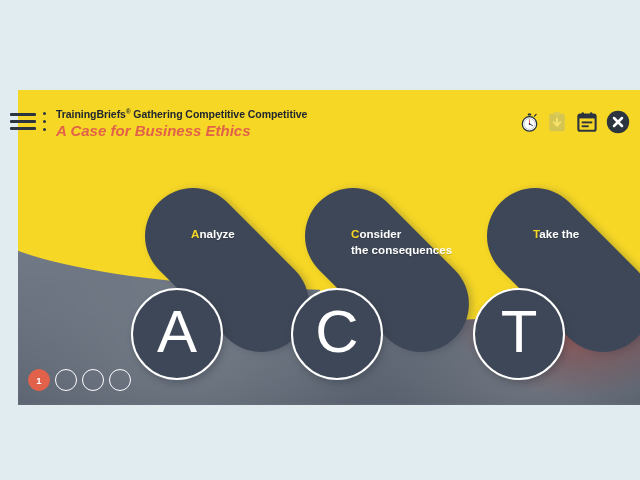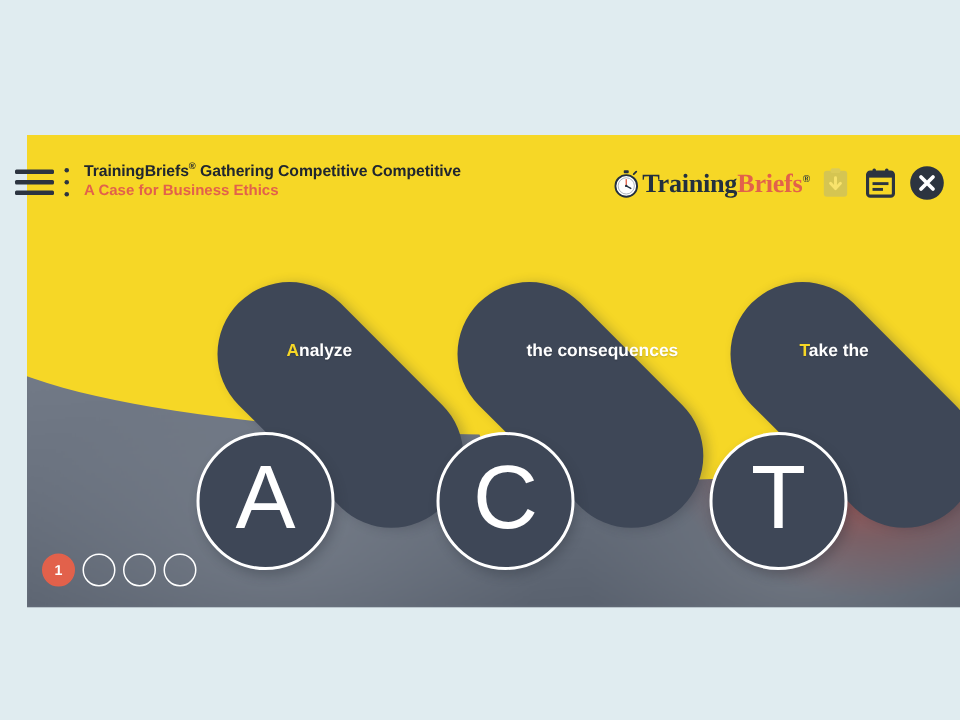--- a/index.html
+++ b/index.html
@@ -77,24 +77,25 @@
     letter-spacing: -0.05px;
     white-space: nowrap;
   }
   #doc-title sup {
     font-size: 6.3px;
     vertical-align: super;
     line-height: 0;
   }
   #doc-subtitle {
     margin-top: 2.5px;
-    font-size: 10px;
+    font-size: 15px;
     font-weight: bold;
     color: #e2614b;
     white-space: nowrap;
+    font-style: italic;
   }
 
   
   #brand {
     position: absolute;
     right: 100px; top: 58px;
     display: flex;
     align-items: center;
     height: 24px;
   }
@@ -295,21 +296,20 @@
     <div id="brand">
       <svg id="brand-mark" viewBox="0 0 40 40">
         <rect x="16.5" y="1" width="7" height="4.2" rx="1.2" fill="#23303f"></rect>
         <line x1="30.5" y1="6.5" x2="34" y2="3" stroke="#23303f" stroke-width="2.6" stroke-linecap="round"></line>
         <circle cx="20" cy="23" r="15.2" fill="#ffffff" stroke="#23303f" stroke-width="2.6"></circle>
         <circle cx="20" cy="23" r="11.4" fill="none" stroke="#8e99a6" stroke-width="1"></circle>
         <line x1="20" y1="23" x2="20" y2="14.2" stroke="#e2614b" stroke-width="1.9" stroke-linecap="round"></line>
         <line x1="20" y1="23" x2="26.4" y2="26.6" stroke="#23303f" stroke-width="1.9" stroke-linecap="round"></line>
         <circle cx="20" cy="23" r="1.7" fill="#23303f"></circle>
       </svg>
-      <div id="brand-text"><span class="tb-training">Training</span><span class="tb-briefs">Briefs</span><span class="tb-reg">®</span></div>
     </div>
 
     <svg class="hdr-icon" id="icon-download" viewBox="0 0 24 24">
       <rect x="3.5" y="3" width="17" height="19" rx="2.2" fill="#93a2ae"></rect>
       <rect x="8.5" y="1.2" width="7" height="3.6" rx="1.2" fill="#a8b5c0"></rect>
       <path d="M12 8.2 L12 15.4 M8.4 12.2 L12 16.1 L15.6 12.2" stroke="#ffffff" stroke-width="2.1" fill="none" stroke-linecap="round" stroke-linejoin="round"></path>
     </svg>
 
     <svg class="hdr-icon" id="icon-notes" viewBox="0 0 24 24">
       <rect x="2.6" y="4" width="18.8" height="17.6" rx="2" fill="none" stroke="#2c3440" stroke-width="2.3"></rect>
@@ -338,20 +338,21 @@
         <div><span class="hl">A</span><span>nalyze</span></div>
       </div>
       <div class="letter-circle">
         <span>A</span>
       </div>
     </div>
 
     <div class="act-group" id="act-c">
       <div class="pill"></div>
       <div class="pill-label">
+        <div><span class="hl">C</span><span>onsider</span></div>
         <div>the consequences</div>
       </div>
       <div class="letter-circle">
         <span>C</span>
       </div>
     </div>
 
     <div class="act-group" id="act-t">
       <div class="pill"></div>
       <div class="pill-label">

